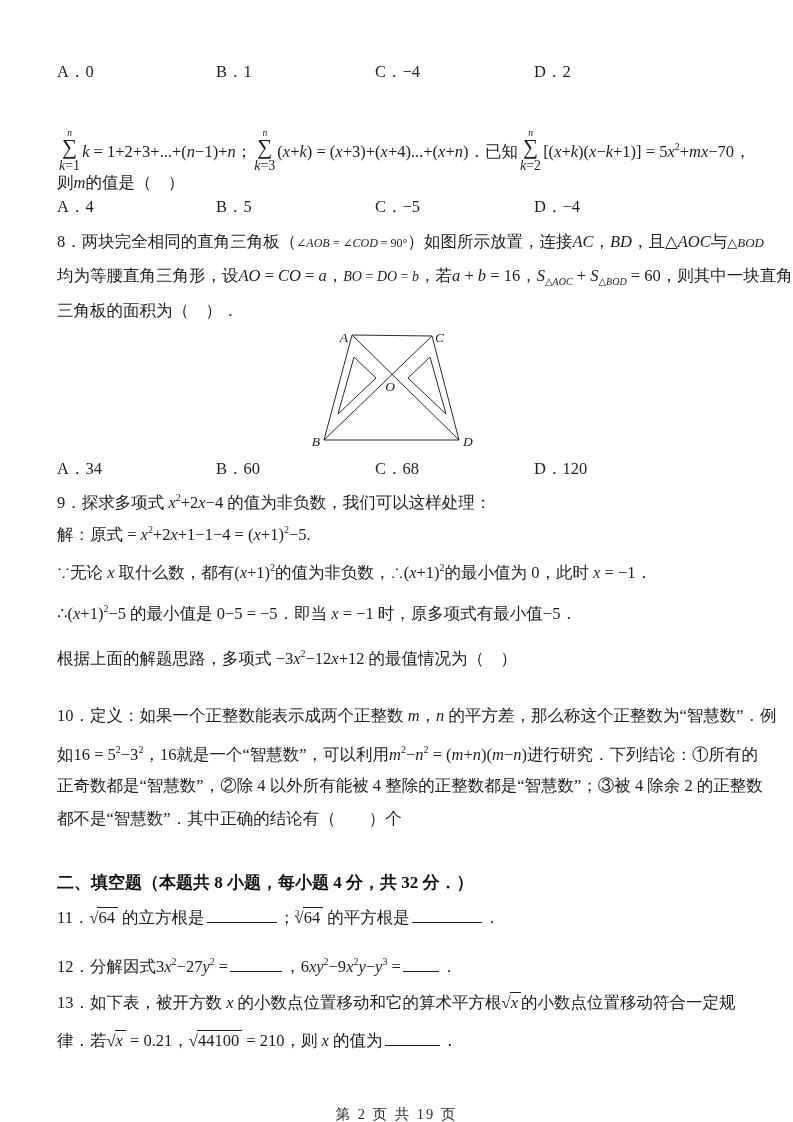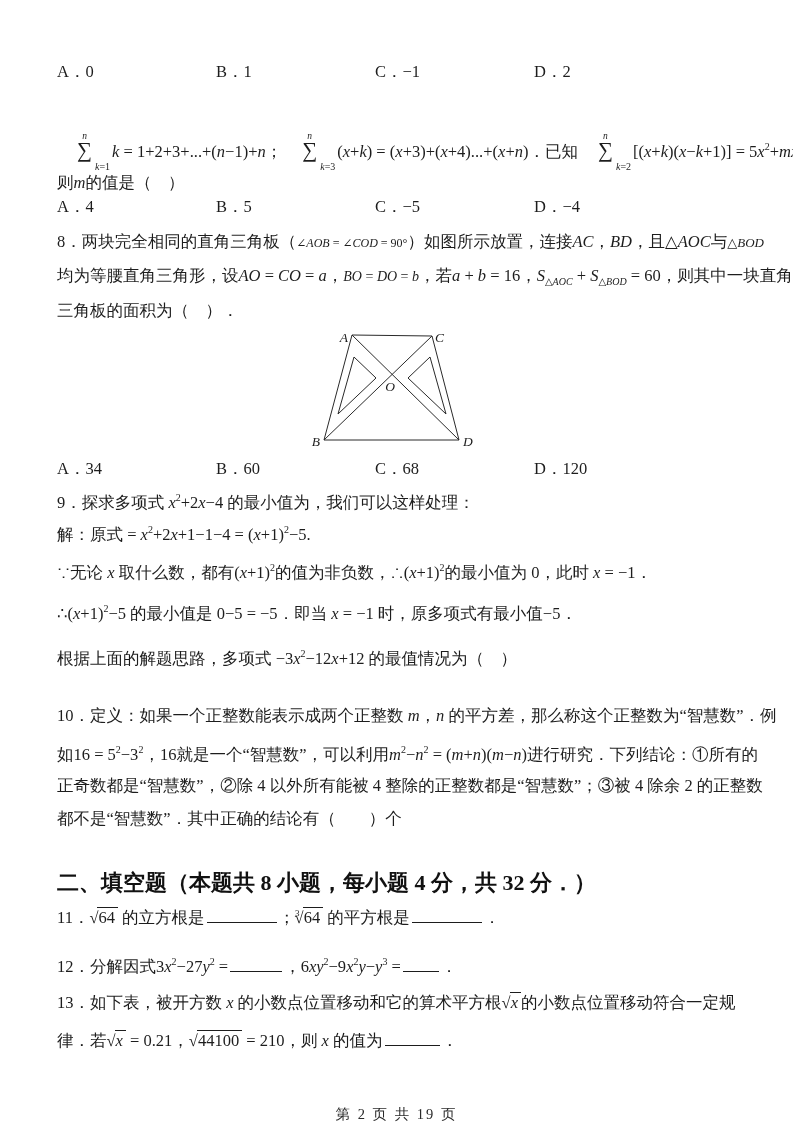--- a/index.html
+++ b/index.html
@@ -19,50 +19,50 @@
     line-height:24px;
   }
   .formula-line{line-height:46px;}
   .seg-t{font-style:normal;}
   .seg-m i{font-style:italic;}
   .seg-sup{font-size:10px;vertical-align:7px;}
   .seg-sub{font-size:10px;vertical-align:-4px;}
   .sum{display:inline-block;text-align:center;vertical-align:-13px;line-height:1;margin:0 2px;}
   .sum .top{display:block;font-size:9.5px;line-height:1;}
   .sum .sig{display:block;font-size:21px;line-height:.95;}
-  .sum .bot{display:block;font-size:10px;line-height:1.1;margin-left:36px;}
+  .sum .bot{display:block;font-size:14px;line-height:1.1;}
   .sqrt{white-space:nowrap;display:inline-block;}
   .sqrt .sign{letter-spacing:-1px;}
   .sqrt .bar{border-top:1.2px solid currentColor;padding:0 3px 0 1px;}
   .sqrt .idx{font-size:9px;position:relative;top:-7px;margin-right:-5px;}
   .blank{display:inline-block;border-bottom:1px solid currentColor;height:15px;margin:0 2px;vertical-align:baseline;}
   .opts .opt{display:inline-block;}
   .opts-std .opt{width:159px;}
   .opts-tight .opt{width:140px;}
   .opts .opt:last-child{width:auto;}
-  .heading{font-weight:bold;font-size:22px;color:#111;}
+  .heading{font-weight:bold;font-size:17px;color:#111;}
   .figure{position:absolute;left:296px;top:325px;}
   .figure text{font-style:italic;font-size:13.5px;fill:#1d1d1d;font-family:"Liberation Serif","DejaVu Serif",serif;}
   .footer-watermark{
     position:absolute;top:1131px;left:50%;transform:translateX(-50%);
     color:#9c9c9c;font-size:17px;white-space:nowrap;
     font-family:"Liberation Sans","DejaVu Sans",sans-serif;
     mix-blend-mode:multiply;z-index:2;
   }
   .footer-page{
     position:absolute;top:1076px;left:50%;transform:translateX(-50%);
     color:#2a2a2a;font-size:14.5px;letter-spacing:2px;white-space:nowrap;z-index:1;margin-top:29px;
   }
 </style>
 </head>
 <body>
 
 <div class="page">
 
-  <div class="line opts opts-std" style="top:60px"><span class="opt">A．0</span><span class="opt">B．1</span><span class="opt">C．−1</span><span class="opt">D．2</span></div>
+  <div class="line opts opts-std" style="top:60px"><span class="opt">A．0</span><span class="opt">B．1</span><span class="opt">C．−4</span><span class="opt">D．2</span></div>
 
   <div class="line formula-line" style="top:124px"><span class="sum"><span class="top seg-m"><i>n</i></span><span class="sig">∑</span><span class="bot seg-m"><i>k</i>=1</span></span><span class="seg-m"><i>k</i> = 1+2+3+...+(<i>n</i>−1)+<i>n</i></span><span class="seg-t">；</span><span class="sum"><span class="top seg-m"><i>n</i></span><span class="sig">∑</span><span class="bot seg-m"><i>k</i>=3</span></span><span class="seg-m">(<i>x</i>+<i>k</i>) = (<i>x</i>+3)+(<i>x</i>+4)...+(<i>x</i>+<i>n</i>)</span><span class="seg-t">．已知</span><span class="sum"><span class="top seg-m"><i>n</i></span><span class="sig">∑</span><span class="bot seg-m"><i>k</i>=2</span></span><span class="seg-m">[(<i>x</i>+<i>k</i>)(<i>x</i>−<i>k</i>+1)] = 5<i>x</i></span><span class="seg-sup seg-m">2</span><span class="seg-m">+<i>mx</i>−70</span><span class="seg-t">，</span></div>
   <div class="line" style="top:171px"><span class="seg-t">则</span><span class="seg-m"><i>m</i></span><span class="seg-t">的值是（　）</span></div>
   <div class="line opts opts-std" style="top:195px"><span class="opt">A．4</span><span class="opt">B．5</span><span class="opt">C．−5</span><span class="opt">D．−4</span></div>
 
   <div class="line" style="top:230px"><span class="seg-t">8．两块完全相同的直角三角板（</span><span class="seg-m" style="font-size: 12px;">∠<i>AOB</i> = ∠<i>COD</i> = 90°</span><span class="seg-t">）如图所示放置，连接</span><span class="seg-m"><i>AC</i></span><span class="seg-t">，</span><span class="seg-m"><i>BD</i></span><span class="seg-t">，且</span><span class="seg-m">△<i>AOC</i></span><span class="seg-t">与</span><span class="seg-m" style="font-size: 13px;">△<i>BOD</i></span></div>
   <div class="line" style="top:264px"><span class="seg-t">均为等腰直角三角形，设</span><span class="seg-m"><i>AO</i> = <i>CO</i> = <i>a</i></span><span class="seg-t">，</span><span class="seg-m" style="font-size: 14px;"><i>BO</i> = <i>DO</i> = <i>b</i></span><span class="seg-t">，若</span><span class="seg-m"><i>a</i> + <i>b</i> = 16</span><span class="seg-t">，</span><span class="seg-m"><i>S</i></span><span class="seg-sub seg-m">△<i>AOC</i></span><span class="seg-m"> + <i>S</i></span><span class="seg-sub seg-m">△<i>BOD</i></span><span class="seg-m"> = 60</span><span class="seg-t">，则其中一块直角</span></div>
   <div class="line" style="top:299px"><span class="seg-t">三角板的面积为（　）．</span></div>
 
   <svg class="figure" width="196" height="130" viewBox="0 0 196 130">
@@ -78,21 +78,21 @@
     </g>
     <text x="52" y="17" text-anchor="end">A</text>
     <text x="139" y="17" text-anchor="start">C</text>
     <text x="24" y="121" text-anchor="end">B</text>
     <text x="167" y="121" text-anchor="start">D</text>
     <text x="94" y="66" text-anchor="middle">O</text>
   </svg>
 
   <div class="line opts opts-std" style="top:457px"><span class="opt">A．34</span><span class="opt">B．60</span><span class="opt">C．68</span><span class="opt">D．120</span></div>
 
-  <div class="line" style="top:486px"><span class="seg-t">9．探求多项式 </span><span class="seg-m"><i>x</i></span><span class="seg-sup seg-m">2</span><span class="seg-m">+2<i>x</i>−4</span><span class="seg-t"> 的最小值为，我们可以这样处理：</span></div>
+  <div class="line" style="top:486px"><span class="seg-t">9．探求多项式 </span><span class="seg-m"><i>x</i></span><span class="seg-sup seg-m">2</span><span class="seg-m">+2<i>x</i>−4</span><span class="seg-t"> 的值为非负数，我们可以这样处理：</span></div>
   <div class="line" style="top:518px"><span class="seg-t">解：原式 </span><span class="seg-m">= <i>x</i></span><span class="seg-sup seg-m">2</span><span class="seg-m">+2<i>x</i>+1−1−4 = (<i>x</i>+1)</span><span class="seg-sup seg-m">2</span><span class="seg-m">−5.</span></div>
   <div class="line" style="top:556px"><span class="seg-t">∵无论 </span><span class="seg-m"><i>x</i></span><span class="seg-t"> 取什么数，都有</span><span class="seg-m">(<i>x</i>+1)</span><span class="seg-sup seg-m">2</span><span class="seg-t">的值为非负数，∴</span><span class="seg-m">(<i>x</i>+1)</span><span class="seg-sup seg-m">2</span><span class="seg-t">的最小值为 0，此时 </span><span class="seg-m"><i>x</i> = −1</span><span class="seg-t">．</span></div>
   <div class="line" style="top:597px"><span class="seg-t">∴</span><span class="seg-m">(<i>x</i>+1)</span><span class="seg-sup seg-m">2</span><span class="seg-m">−5</span><span class="seg-t"> 的最小值是 </span><span class="seg-m">0−5 = −5</span><span class="seg-t">．即当 </span><span class="seg-m"><i>x</i> = −1</span><span class="seg-t"> 时，原多项式有最小值</span><span class="seg-m">−5</span><span class="seg-t">．</span></div>
   <div class="line" style="top:642px"><span class="seg-t">根据上面的解题思路，多项式 </span><span class="seg-m">−3<i>x</i></span><span class="seg-sup seg-m">2</span><span class="seg-m">−12<i>x</i>+12</span><span class="seg-t"> 的最值情况为（　）</span></div>
 
   <div class="line" style="top:704px"><span class="seg-t">10．定义：如果一个正整数能表示成两个正整数 </span><span class="seg-m"><i>m</i></span><span class="seg-t">，</span><span class="seg-m"><i>n</i></span><span class="seg-t"> 的平方差，那么称这个正整数为“智慧数”．例</span></div>
   <div class="line" style="top:738px"><span class="seg-t">如</span><span class="seg-m">16 = 5</span><span class="seg-sup seg-m">2</span><span class="seg-m">−3</span><span class="seg-sup seg-m">2</span><span class="seg-t">，16就是一个“智慧数”，可以利用</span><span class="seg-m"><i>m</i></span><span class="seg-sup seg-m">2</span><span class="seg-m">−<i>n</i></span><span class="seg-sup seg-m">2</span><span class="seg-m"> = (<i>m</i>+<i>n</i>)(<i>m</i>−<i>n</i>)</span><span class="seg-t">进行研究．下列结论：①所有的</span></div>
   <div class="line" style="top:774px"><span class="seg-t">正奇数都是“智慧数”，②除 4 以外所有能被 4 整除的正整数都是“智慧数”；③被 4 除余 2 的正整数</span></div>
   <div class="line" style="top:807px"><span class="seg-t">都不是“智慧数”．其中正确的结论有（　　）个</span></div>
 

